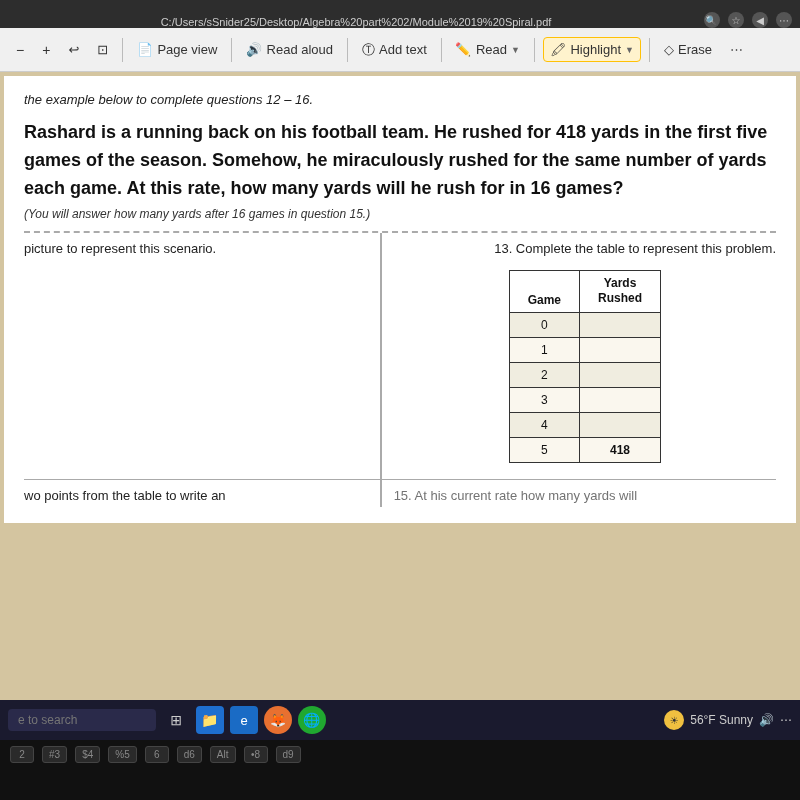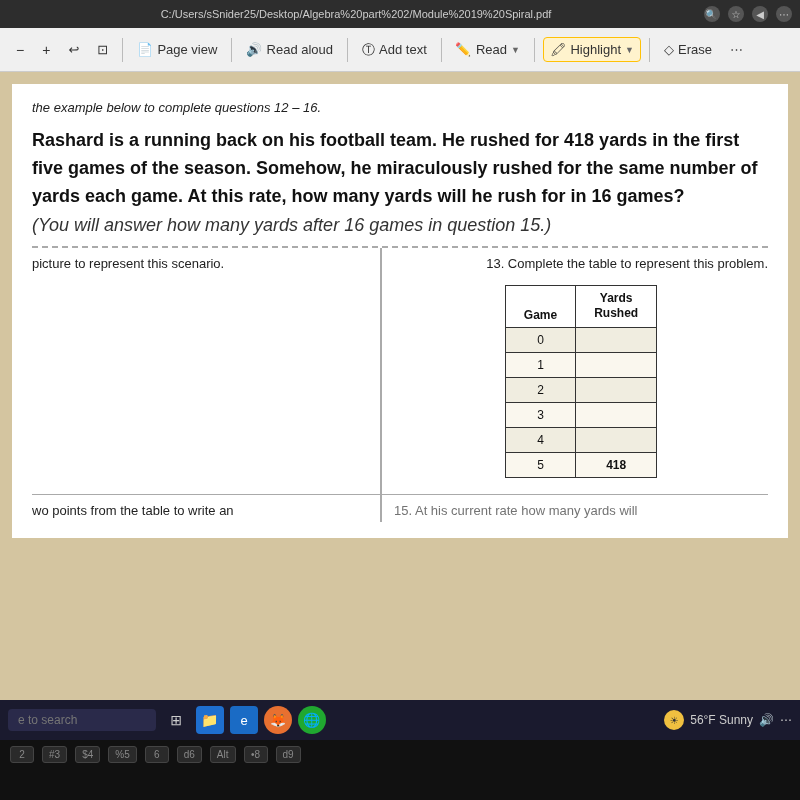--- a/index.html
+++ b/index.html
@@ -3,21 +3,21 @@
   <meta charset="utf-8">
   <style>
     * { margin: 0; padding: 0; box-sizing: border-box; }
     body { width: 800px; height: 800px; overflow: hidden; background: #1a1a1a; font-family: Arial, sans-serif; }
 
     
     .browser-bar {
       background: #2d2d2d;
       height: 28px;
       display: flex;
-      align-items: center;
+      align-items: flex-end;
       padding: 0 8px;
       font-size: 11px;
       color: #ccc;
     }
     .browser-bar span { flex: 1; text-align: center; overflow: hidden; text-overflow: ellipsis; white-space: nowrap; }
     .browser-icons { display: flex; gap: 8px; align-items: center; }
     .browser-icon { width: 16px; height: 16px; border-radius: 50%; background: #555; display: flex; align-items: center; justify-content: center; font-size: 10px; color: #ccc; }
 
     
     .pdf-toolbar {
@@ -51,21 +51,21 @@
     .toolbar-btn.active {
       background: #fff3cd;
       border: 1px solid #ffc107;
     }
     .toolbar-btn .icon-char { font-size: 14px; }
     .chevron { font-size: 9px; color: #666; }
 
     
     .pdf-content {
       background: #d4c5a0;
-      padding: 12px;
+      padding: 4px;
       position: relative;
       height: calc(800px - 28px - 44px - 40px - 60px);
       overflow: hidden;
     }
 
     .pdf-page {
       background: white;
       margin: 0;
       padding: 16px 20px;
       position: relative;
@@ -82,21 +82,21 @@
     
     .problem-text {
       font-size: 18px;
       color: #111;
       line-height: 1.55;
       margin-bottom: 4px;
     }
     .problem-text strong { font-weight: bold; }
 
     .sub-note {
-      font-size: 18px;
+      font-size: 12px;
       color: #333;
       font-style: italic;
       margin-bottom: 10px;
     }
 
     
     .questions-row {
       display: flex;
       border-top: 2px dashed #aaa;
       margin-top: 6px;

